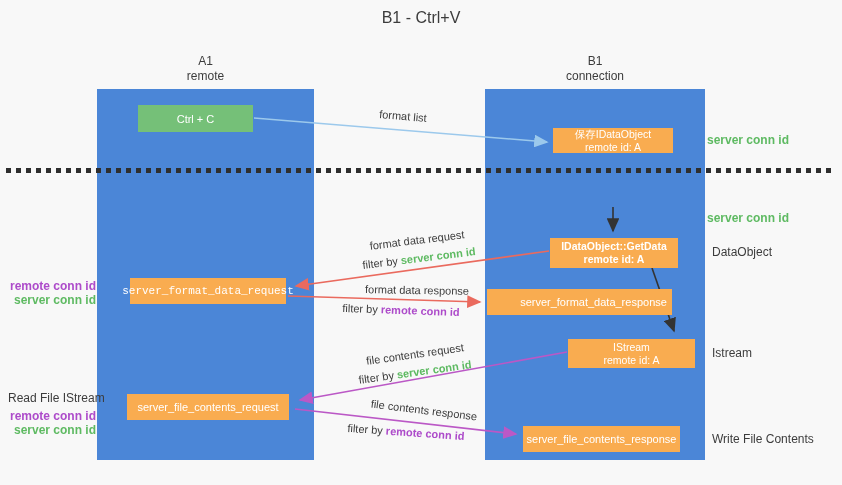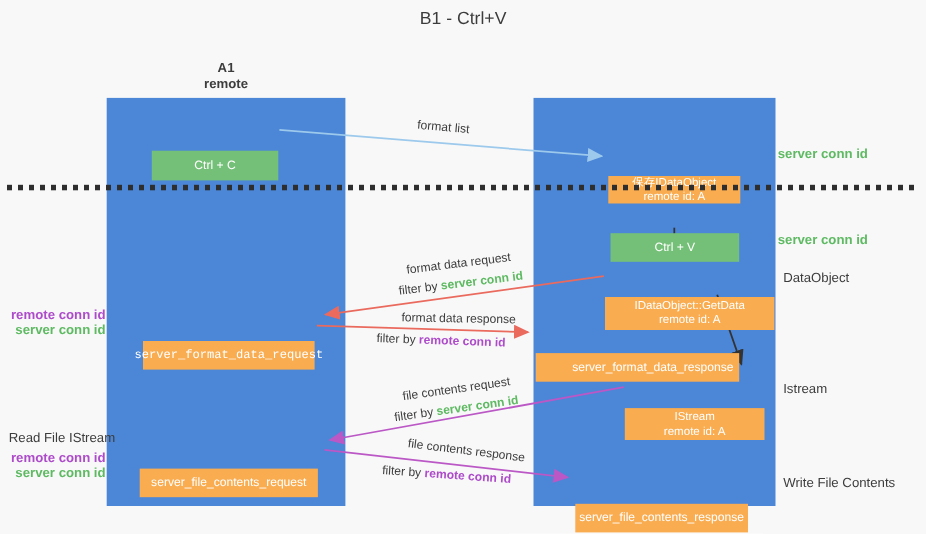--- a/index.html
+++ b/index.html
@@ -10,32 +10,31 @@
     overflow:hidden;
   }
   .title {
     position:absolute; left:0; right:0; top:7px;
     text-align:center; font-size:16px; line-height:22px;
     color:var(--text-dark,#3c3c3c);
   }
   .col-header {
     position:absolute; text-align:center; font-size:12px; line-height:15px;
     color:var(--text-dark,#3c3c3c);
-    font-weight:bold;
   }
   .lifeline { position:absolute; background:var(--column-blue,#4b86d7); z-index:1; }
   .dotted-sep {
     position:absolute; left:6px; top:168px; width:830px; height:5px; z-index:4;
     background:repeating-linear-gradient(90deg,#2e2e2e 0 5px,transparent 5px 10px);
   }
   .arrow-layer { position:absolute; left:0; top:0; z-index:2; pointer-events:none; }
   .node {
     position:absolute; z-index:3; color:#ffffff;
     display:flex; align-items:center; justify-content:center;
-    font-size:11px; text-align:center;margin-top:32px;
+    font-size:11px; text-align:center;
   }
   .node.orange { background:var(--box-orange,#f9ac50); }
   .node.green  { background:var(--box-green,#75c078); }
   .node.two-line { flex-direction:column; font-size:10.5px; line-height:13px; }
   .elabel {
     position:absolute; z-index:3; white-space:nowrap;
     font-size:11px; color:var(--text-dark,#3c3c3c);
   }
   .side-label {
     position:absolute; z-index:3; white-space:nowrap;
@@ -50,20 +49,24 @@
 
 <div class="canvas">
 
   <div class="title">
     <div>B1 - Ctrl+V</div>
   </div>
 
   <div class="col-header" style="left:97px; top:54px; width:217px;">
     <div>A1</div>
     <div>remote</div>
+  </div>
+  <div class="col-header" style="left:485px; top:54px; width:220px;">
+    <div>B1</div>
+    <div>connection</div>
   </div>
 
   <div class="lifeline" style="left:97px; top:89px; width:217px; height:371px;"></div>
   <div class="lifeline" style="left:485px; top:89px; width:220px; height:371px;"></div>
 
   <div class="dotted-sep"></div>
 
   <svg class="arrow-layer" width="842" height="485">
     <defs>
       <marker id="m-blue" markerWidth="9" markerHeight="8" refX="8" refY="4" orient="auto">
@@ -86,22 +89,21 @@
     <line x1="652" y1="268" x2="674" y2="331" stroke="#333333" stroke-width="1.6" marker-end="url(#m-black)"></line>
     <line x1="567" y1="352" x2="300" y2="400" stroke="#bb58c6" stroke-width="1.6" marker-end="url(#m-purple)"></line>
     <line x1="295" y1="409" x2="516" y2="434" stroke="#bb58c6" stroke-width="1.6" marker-end="url(#m-purple)"></line>
   </svg>
 
   <div class="node green" style="left:138px; top:105px; width:115px; height:27px;">Ctrl + C</div>
   <div class="node orange two-line" style="left:553px; top:128px; width:120px; height:25px;">
     <div>保存IDataObject</div>
     <div>remote id: A</div>
   </div>
-  <div class="node green" style="left:555px; top:180px; width:117px; height:26px;">Ctrl + V</div>
-  <div class="node orange two-line" style="left:550px; top:238px; width:154px; height:30px;">
+  <div class="node orange two-line" style="left:550px; top:238px; width:128px; height:30px;font-weight:bold;">
     <div>IDataObject::GetData</div>
     <div>remote id: A</div>
   </div>
   <div class="node orange" style="left:130px; top:278px; width:156px; height:26px;font-family:Liberation Mono, monospace;">server_format_data_request</div>
   <div class="node orange" style="left:487px; top:289px; width:157px; height:26px;padding-left:28px;">server_format_data_response</div>
   <div class="node orange two-line" style="left:568px; top:339px; width:127px; height:29px;">
     <div>IStream</div>
     <div>remote id: A</div>
   </div>
   <div class="node orange" style="left:523px; top:426px; width:157px; height:26px;">server_file_contents_response</div>

